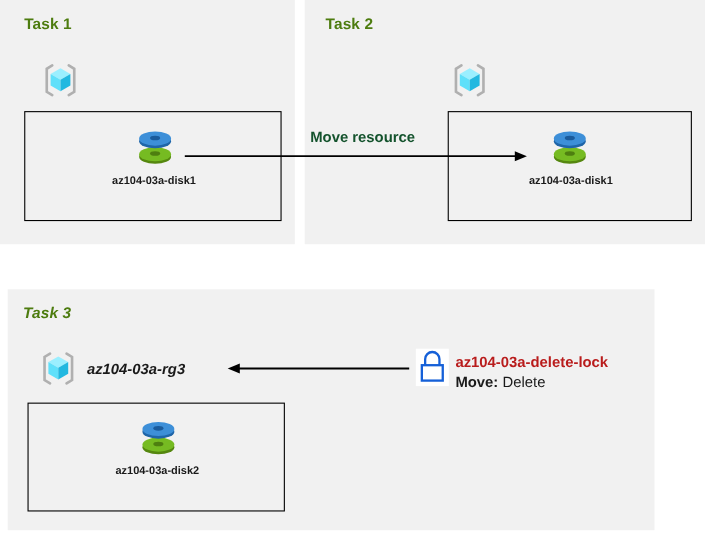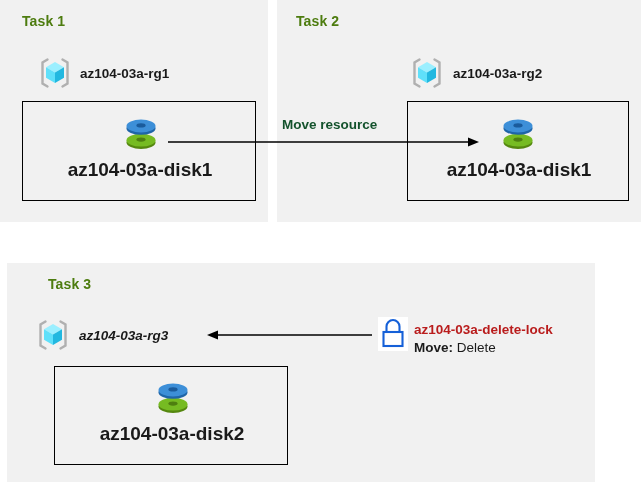--- a/index.html
+++ b/index.html
@@ -58,21 +58,21 @@
   .disk-icon {
     position: absolute;
     width: 34px;
     height: 36px;
   }
   .disk-icon svg { display: block; }
 
   .disk-label {
     position: absolute;
     font-weight: bold;
-    font-size: 19px;
+    font-size: 10px;
     color: #1a1a1a;
     white-space: nowrap;
     text-align: center;
   }
 
   
   .lock-icon {
     position: absolute;
     width: 30px;
     height: 34px;
@@ -125,21 +125,20 @@
 
       <path d="M24.5 3.5 L29.5 6.5 L29.5 27.5 L24.5 30.5" fill="none" stroke="#b0b0b0" stroke-width="2.4" stroke-linecap="round"></path>
 
       <polygon points="17,6 26,11.2 17,16.4 8,11.2" fill="#9befff"></polygon>
 
       <polygon points="8,11.2 17,16.4 17,27 8,21.8" fill="#5fe0fa"></polygon>
 
       <polygon points="26,11.2 26,21.8 17,27 17,16.4" fill="#22b8e0"></polygon>
     </svg>
   </div>
-  <div class="rg-label" style="left:80px; top:66px;">az104-03a-rg1</div>
 
   <div class="inner-box" style="left:22px; top:101px; width:234px; height:100px;">
     <div class="disk-icon" style="left:101px; top:13px;">
       <svg viewBox="0 0 34 36" width="34" height="36">
 
         <ellipse cx="17" cy="27.5" rx="14.5" ry="6.4" fill="#55870f"></ellipse>
         <ellipse cx="17" cy="25.2" rx="14.5" ry="6.4" fill="#76bb22"></ellipse>
         <ellipse cx="17" cy="24.6" rx="4.6" ry="2.1" fill="#4e7f10"></ellipse>
 
         <ellipse cx="17" cy="13.4" rx="14.5" ry="6.4" fill="#1f65a8"></ellipse>
@@ -157,53 +156,52 @@
 
   <div class="rg-icon" style="left:133px; top:56px;">
     <svg viewBox="0 0 34 34" width="34" height="34">
       <path d="M9.5 3.5 L4.5 6.5 L4.5 27.5 L9.5 30.5" fill="none" stroke="#b0b0b0" stroke-width="2.4" stroke-linecap="round"></path>
       <path d="M24.5 3.5 L29.5 6.5 L29.5 27.5 L24.5 30.5" fill="none" stroke="#b0b0b0" stroke-width="2.4" stroke-linecap="round"></path>
       <polygon points="17,6 26,11.2 17,16.4 8,11.2" fill="#9befff"></polygon>
       <polygon points="8,11.2 17,16.4 17,27 8,21.8" fill="#5fe0fa"></polygon>
       <polygon points="26,11.2 26,21.8 17,27 17,16.4" fill="#22b8e0"></polygon>
     </svg>
   </div>
-  <div class="rg-label" style="left:176px; top:66px;">az104-03a-rg2</div>
 
   <div class="inner-box" style="left:130px; top:101px; width:222px; height:100px;">
     <div class="disk-icon" style="left:93px; top:13px;">
       <svg viewBox="0 0 34 36" width="34" height="36">
         <ellipse cx="17" cy="27.5" rx="14.5" ry="6.4" fill="#55870f"></ellipse>
         <ellipse cx="17" cy="25.2" rx="14.5" ry="6.4" fill="#76bb22"></ellipse>
         <ellipse cx="17" cy="24.6" rx="4.6" ry="2.1" fill="#4e7f10"></ellipse>
         <ellipse cx="17" cy="13.4" rx="14.5" ry="6.4" fill="#1f65a8"></ellipse>
         <ellipse cx="17" cy="11.0" rx="14.5" ry="6.4" fill="#3d8fd8"></ellipse>
         <ellipse cx="17" cy="10.4" rx="4.6" ry="2.1" fill="#1a5b9c"></ellipse>
       </svg>
     </div>
     <div class="disk-label" style="left:0px; top:57px; width:222px;">az104-03a-disk1</div>
   </div>
 </div>
 
 <div class="panel" style="left:7px; top:263px; width:588px; height:219px;">
 
-  <div class="panel-title" style="left:41px; top:13px;">Task 3</div>
+  <div class="panel-title" style="left:14px; top:13px;font-style:italic;">Task 3</div>
 
   <div class="rg-icon" style="left:29px; top:55px;">
     <svg viewBox="0 0 34 34" width="34" height="34">
       <path d="M9.5 3.5 L4.5 6.5 L4.5 27.5 L9.5 30.5" fill="none" stroke="#b0b0b0" stroke-width="2.4" stroke-linecap="round"></path>
       <path d="M24.5 3.5 L29.5 6.5 L29.5 27.5 L24.5 30.5" fill="none" stroke="#b0b0b0" stroke-width="2.4" stroke-linecap="round"></path>
       <polygon points="17,6 26,11.2 17,16.4 8,11.2" fill="#9befff"></polygon>
       <polygon points="8,11.2 17,16.4 17,27 8,21.8" fill="#5fe0fa"></polygon>
       <polygon points="26,11.2 26,21.8 17,27 17,16.4" fill="#22b8e0"></polygon>
     </svg>
   </div>
   <div class="rg-label" style="left:72px; top:65px;font-style:italic;">az104-03a-rg3</div>
 
-  <div class="inner-box" style="left:18px; top:103px; width:234px; height:99px;margin-left:29px;">
+  <div class="inner-box" style="left:18px; top:103px; width:234px; height:99px;">
     <div class="disk-icon" style="left:101px; top:12px;">
       <svg viewBox="0 0 34 36" width="34" height="36">
         <ellipse cx="17" cy="27.5" rx="14.5" ry="6.4" fill="#55870f"></ellipse>
         <ellipse cx="17" cy="25.2" rx="14.5" ry="6.4" fill="#76bb22"></ellipse>
         <ellipse cx="17" cy="24.6" rx="4.6" ry="2.1" fill="#4e7f10"></ellipse>
         <ellipse cx="17" cy="13.4" rx="14.5" ry="6.4" fill="#1f65a8"></ellipse>
         <ellipse cx="17" cy="11.0" rx="14.5" ry="6.4" fill="#3d8fd8"></ellipse>
         <ellipse cx="17" cy="10.4" rx="4.6" ry="2.1" fill="#1a5b9c"></ellipse>
       </svg>
     </div>

